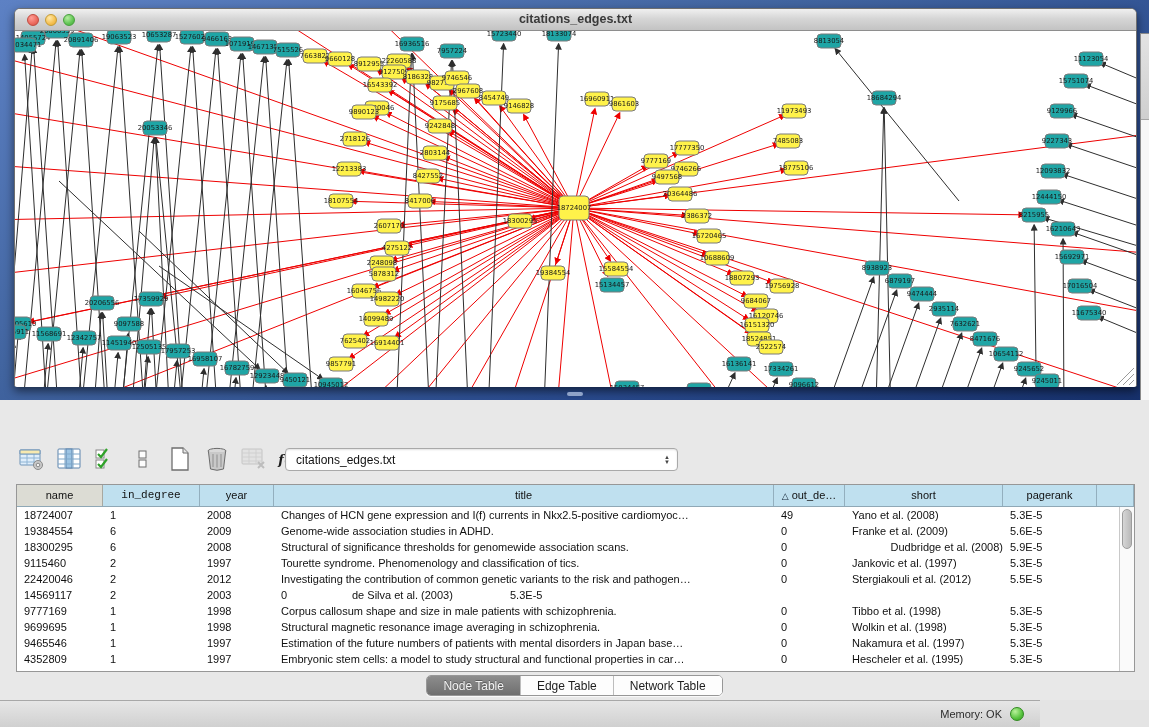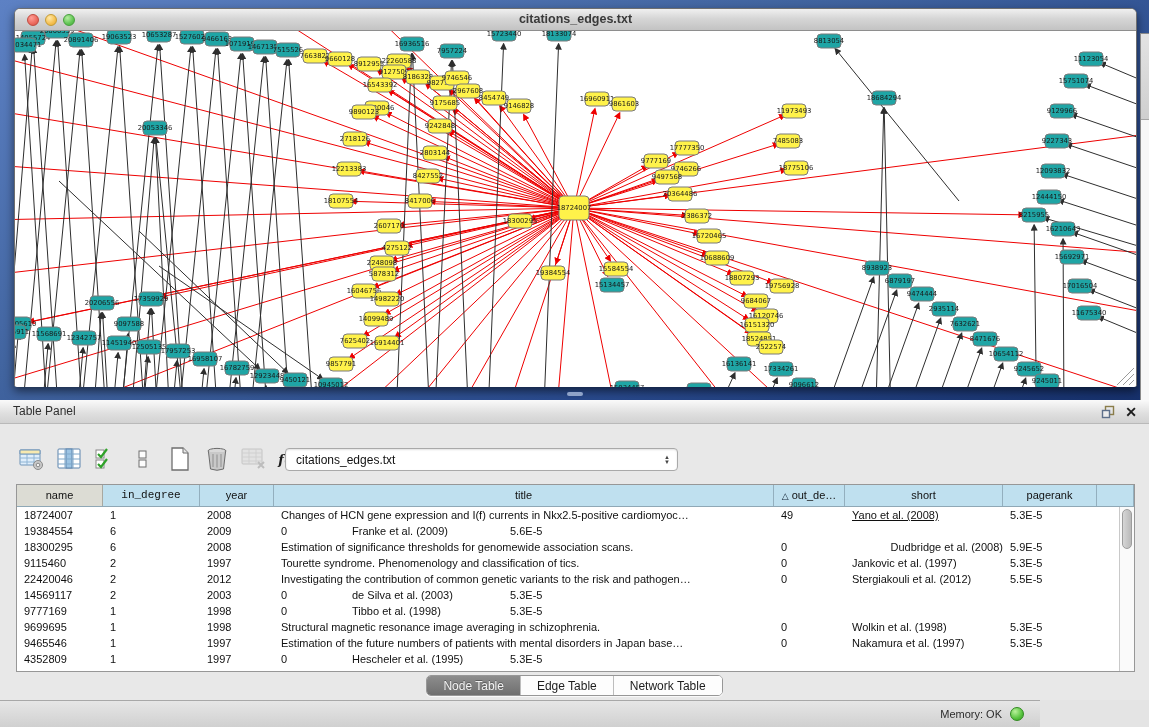--- a/index.html
+++ b/index.html
@@ -506,30 +506,20 @@
 
   <div class="neighbor-strip">
     <div class="hdr"></div>
   </div>
 
   <div class="splitter-dot"></div>
 </div>
 
 <div class="table-panel">
 
-  <div class="panel-titlebar">
-    <span class="panel-title">Table Panel</span>
-    <span class="panel-btn float-btn">
-      <svg class="mini" width="16" height="16" viewBox="0 0 16 16">
-        <rect x="5.5" y="2.5" width="8" height="8" fill="none" stroke="#8a7d4a" stroke-width="1.4"></rect>
-        <rect x="2.5" y="6.5" width="7" height="7" fill="#ececec" stroke="#5d6f8a" stroke-width="1.4"></rect>
-      </svg>
-    </span>
-    <span class="panel-btn close-btn">✕</span>
-  </div>
 
   <div class="toolbar">
     <span class="tool">
       <svg class="mini" width="26" height="24" viewBox="0 0 26 24">
         <rect x="1" y="3" width="20" height="15" rx="1" fill="#dfeefb" stroke="#6f94b8"></rect>
         <path d="M1 7h20 M1 11h20 M1 15h20 M8 3v15 M15 3v15" stroke="#8fb4d4" stroke-width="1" fill="none"></path>
         <path d="M1 3h20v4H1z" fill="#f7e9b0" stroke="#6f94b8"></path>
         <circle cx="19" cy="18" r="4.5" fill="#c9c9c9" stroke="#8a8a8a"></circle>
         <circle cx="19" cy="18" r="1.8" fill="#f2f2f2" stroke="#8a8a8a"></circle>
       </svg>
@@ -597,36 +587,37 @@
         <div class="th" style="width: 94px;"><span>pagerank</span></div>
         <div class="th" style="flex: 1 1 0%;"></div>
       </div>
     <div class="tbody" id="tbody">
         <div class="tr">
           <div class="td" style="width: 86px;">18724007</div>
           <div class="td" style="width: 97px;">1</div>
           <div class="td" style="width: 74px;">2008</div>
           <div class="td" style="width: 500px;">Changes of HCN gene expression and I(f) currents in Nkx2.5-positive cardiomyoc…</div>
           <div class="td" style="width: 71px;">49</div>
-          <div class="td" style="width: 158px; text-decoration: underline;">Yano et al. (2008)</div>
+          <div class="td" style="width: 158px;">Yano et al. (2008)</div>
           <div class="td" style="width: 94px;">5.3E-5</div>
         </div>
         <div class="tr">
           <div class="td" style="width: 86px;">19384554</div>
           <div class="td" style="width: 97px;">6</div>
           <div class="td" style="width: 74px;">2009</div>
+          <div class="td" style="width: 500px;">Genome-wide association studies in ADHD.</div>
           <div class="td" style="width: 71px;">0</div>
           <div class="td" style="width: 158px;">Franke et al. (2009)</div>
           <div class="td" style="width: 94px;">5.6E-5</div>
         </div>
         <div class="tr">
           <div class="td" style="width: 86px;">18300295</div>
           <div class="td" style="width: 97px;">6</div>
           <div class="td" style="width: 74px;">2008</div>
-          <div class="td" style="width: 500px;">Estimation of significance thresholds for genomewide association scans.</div>
+          <div class="td" style="width: 500px;">Structural of significance thresholds for genomewide association scans.</div>
           <div class="td" style="width: 71px;">0</div>
           <div class="td" style="width: 158px; text-align: right;">Dudbridge et al. (2008)</div>
           <div class="td" style="width: 94px;">5.9E-5</div>
         </div>
         <div class="tr">
           <div class="td" style="width: 86px;">9115460</div>
           <div class="td" style="width: 97px;">2</div>
           <div class="td" style="width: 74px;">1997</div>
           <div class="td" style="width: 500px;">Tourette syndrome. Phenomenology and classification of tics.</div>
           <div class="td" style="width: 71px;">0</div>
@@ -647,20 +638,21 @@
           <div class="td" style="width: 97px;">2</div>
           <div class="td" style="width: 74px;">2003</div>
           <div class="td" style="width: 71px;">0</div>
           <div class="td" style="width: 158px;">de Silva et al. (2003)</div>
           <div class="td" style="width: 94px;">5.3E-5</div>
         </div>
         <div class="tr">
           <div class="td" style="width: 86px;">9777169</div>
           <div class="td" style="width: 97px;">1</div>
           <div class="td" style="width: 74px;">1998</div>
+          <div class="td" style="width: 500px;">Corpus callosum shape and size in male patients with schizophrenia.</div>
           <div class="td" style="width: 71px;">0</div>
           <div class="td" style="width: 158px;">Tibbo et al. (1998)</div>
           <div class="td" style="width: 94px;">5.3E-5</div>
         </div>
         <div class="tr">
           <div class="td" style="width: 86px;">9699695</div>
           <div class="td" style="width: 97px;">1</div>
           <div class="td" style="width: 74px;">1998</div>
           <div class="td" style="width: 500px;">Structural magnetic resonance image averaging in schizophrenia.</div>
           <div class="td" style="width: 71px;">0</div>
@@ -673,20 +665,21 @@
           <div class="td" style="width: 74px;">1997</div>
           <div class="td" style="width: 500px;">Estimation of the future numbers of patients with mental disorders in Japan base…</div>
           <div class="td" style="width: 71px;">0</div>
           <div class="td" style="width: 158px;">Nakamura et al. (1997)</div>
           <div class="td" style="width: 94px;">5.3E-5</div>
         </div>
         <div class="tr">
           <div class="td" style="width: 86px;">4352809</div>
           <div class="td" style="width: 97px;">1</div>
           <div class="td" style="width: 74px;">1997</div>
+          <div class="td" style="width: 500px;">Embryonic stem cells: a model to study structural and functional properties in car…</div>
           <div class="td" style="width: 71px;">0</div>
           <div class="td" style="width: 158px;">Hescheler et al. (1995)</div>
           <div class="td" style="width: 94px;">5.3E-5</div>
         </div>
       </div>
     <div class="vscroll">
       <div class="vthumb"></div>
     </div>
   </div>
 

